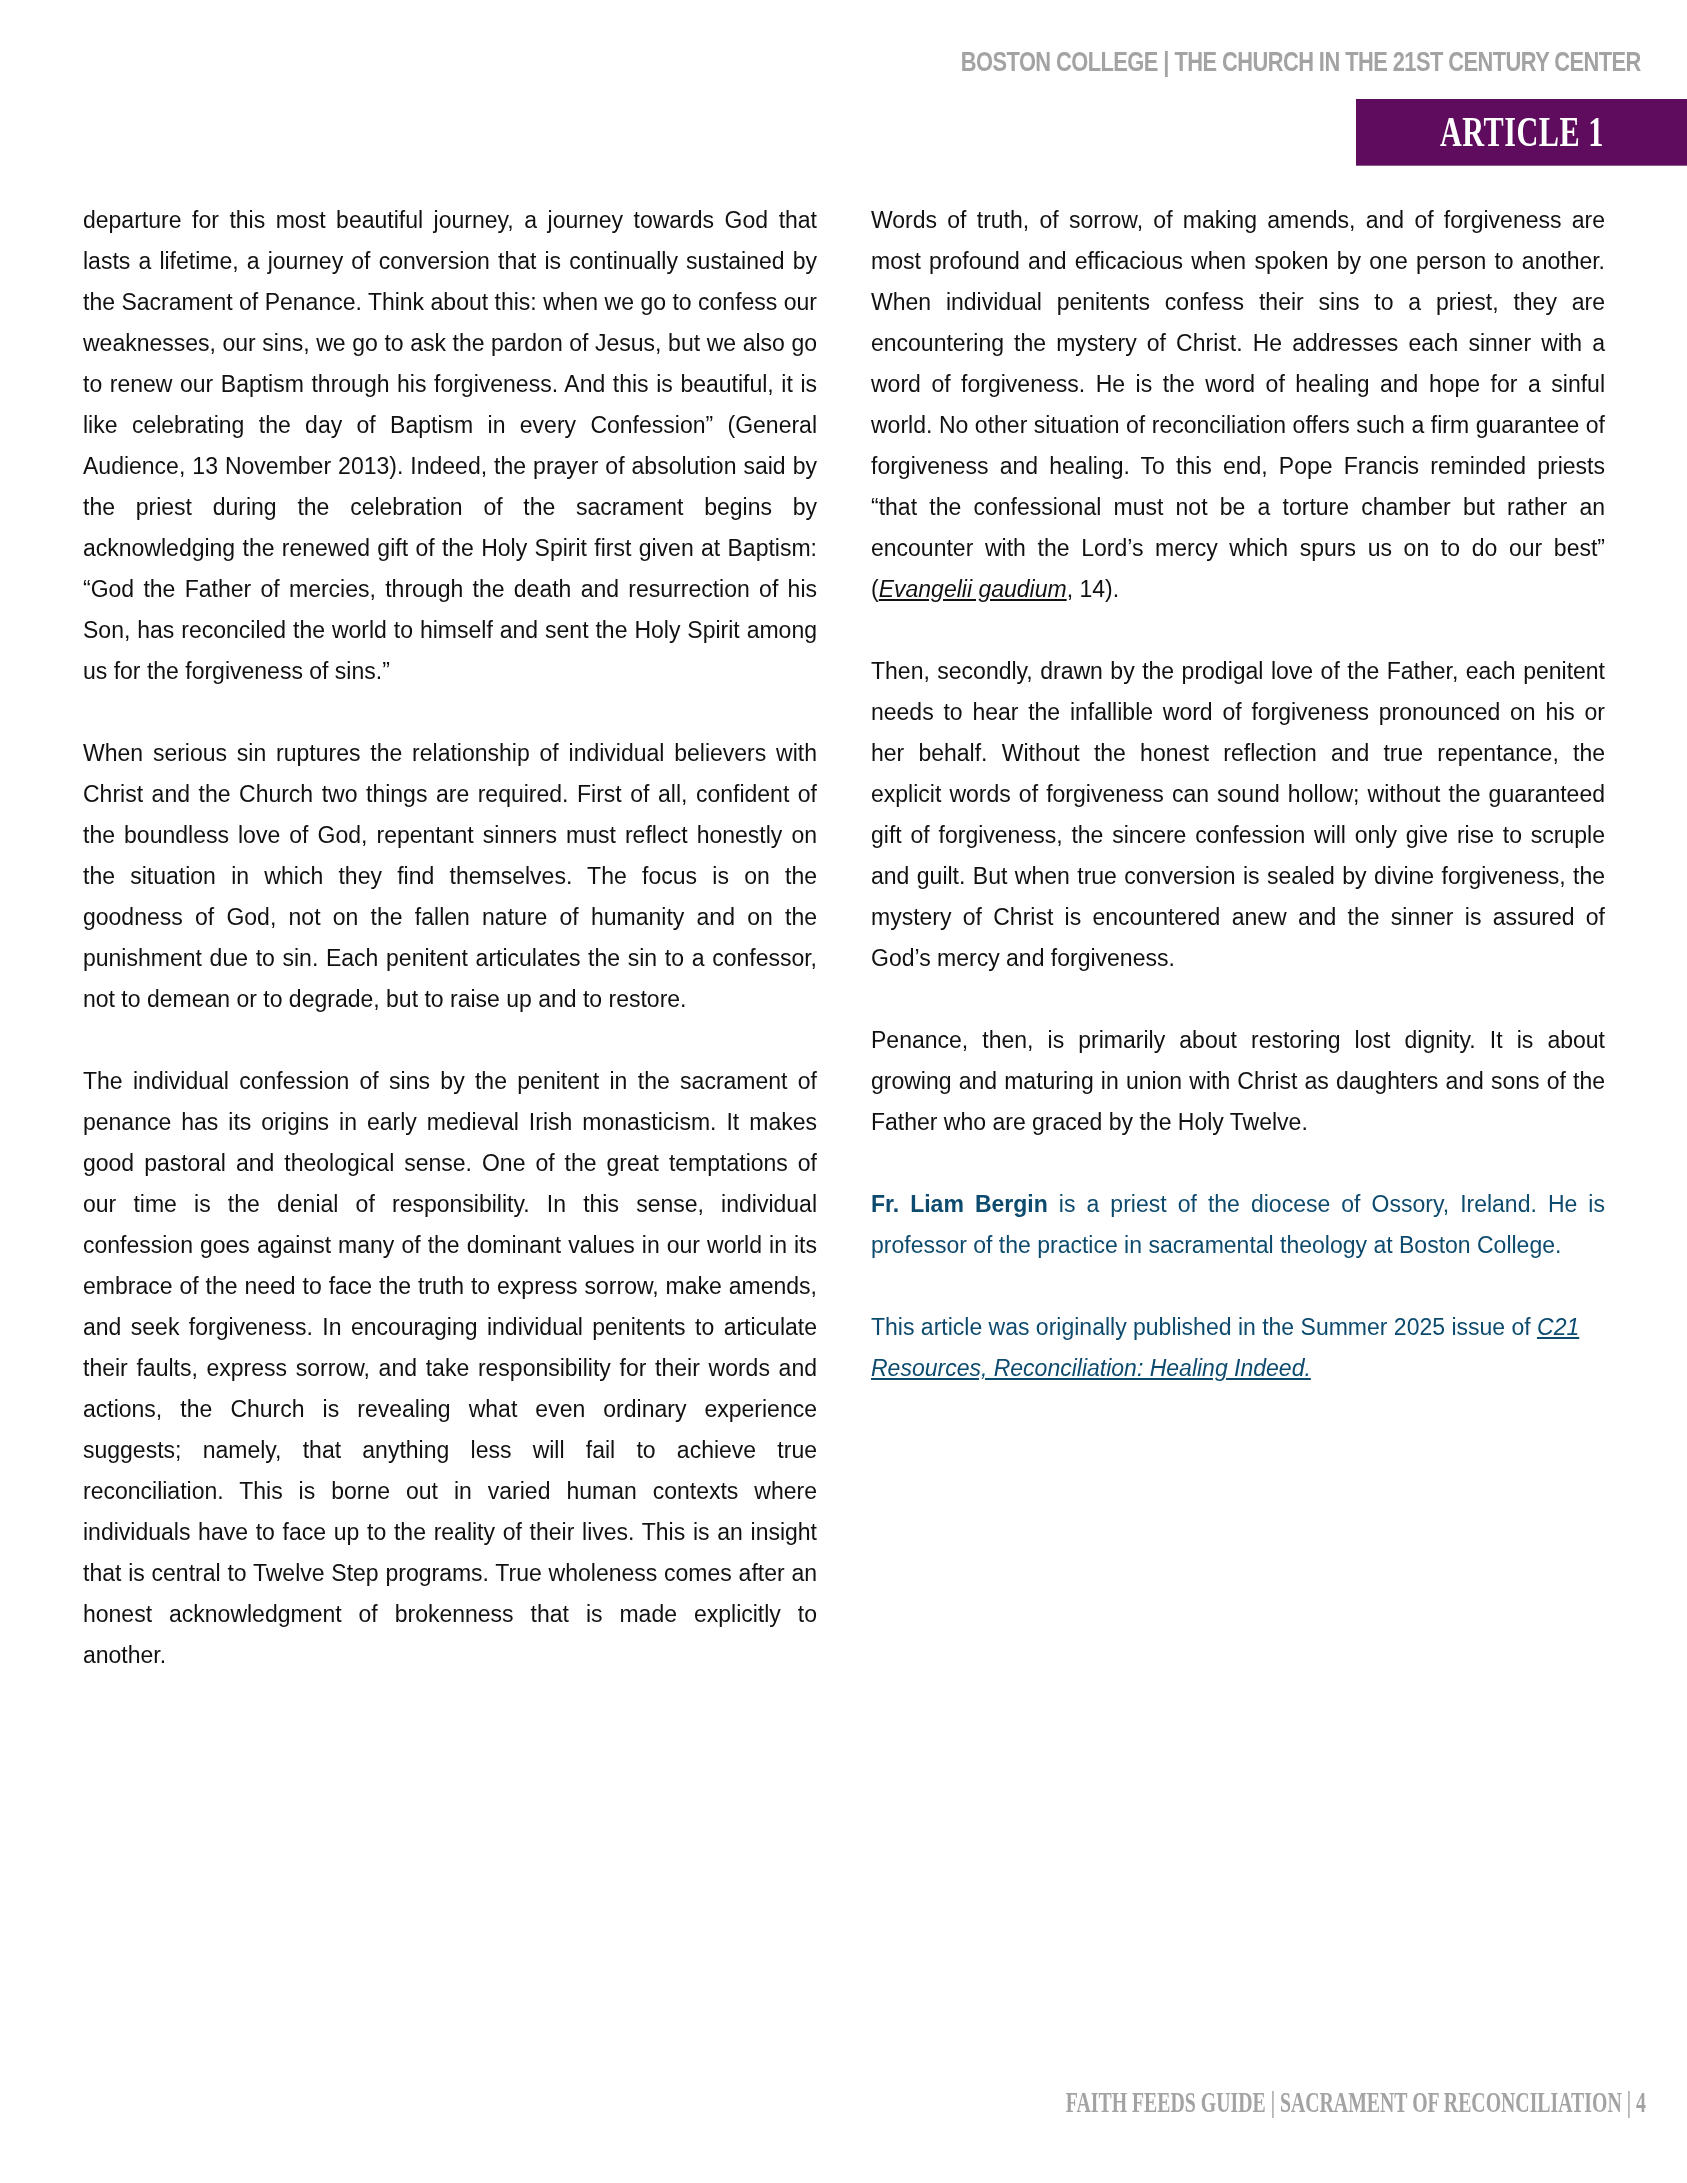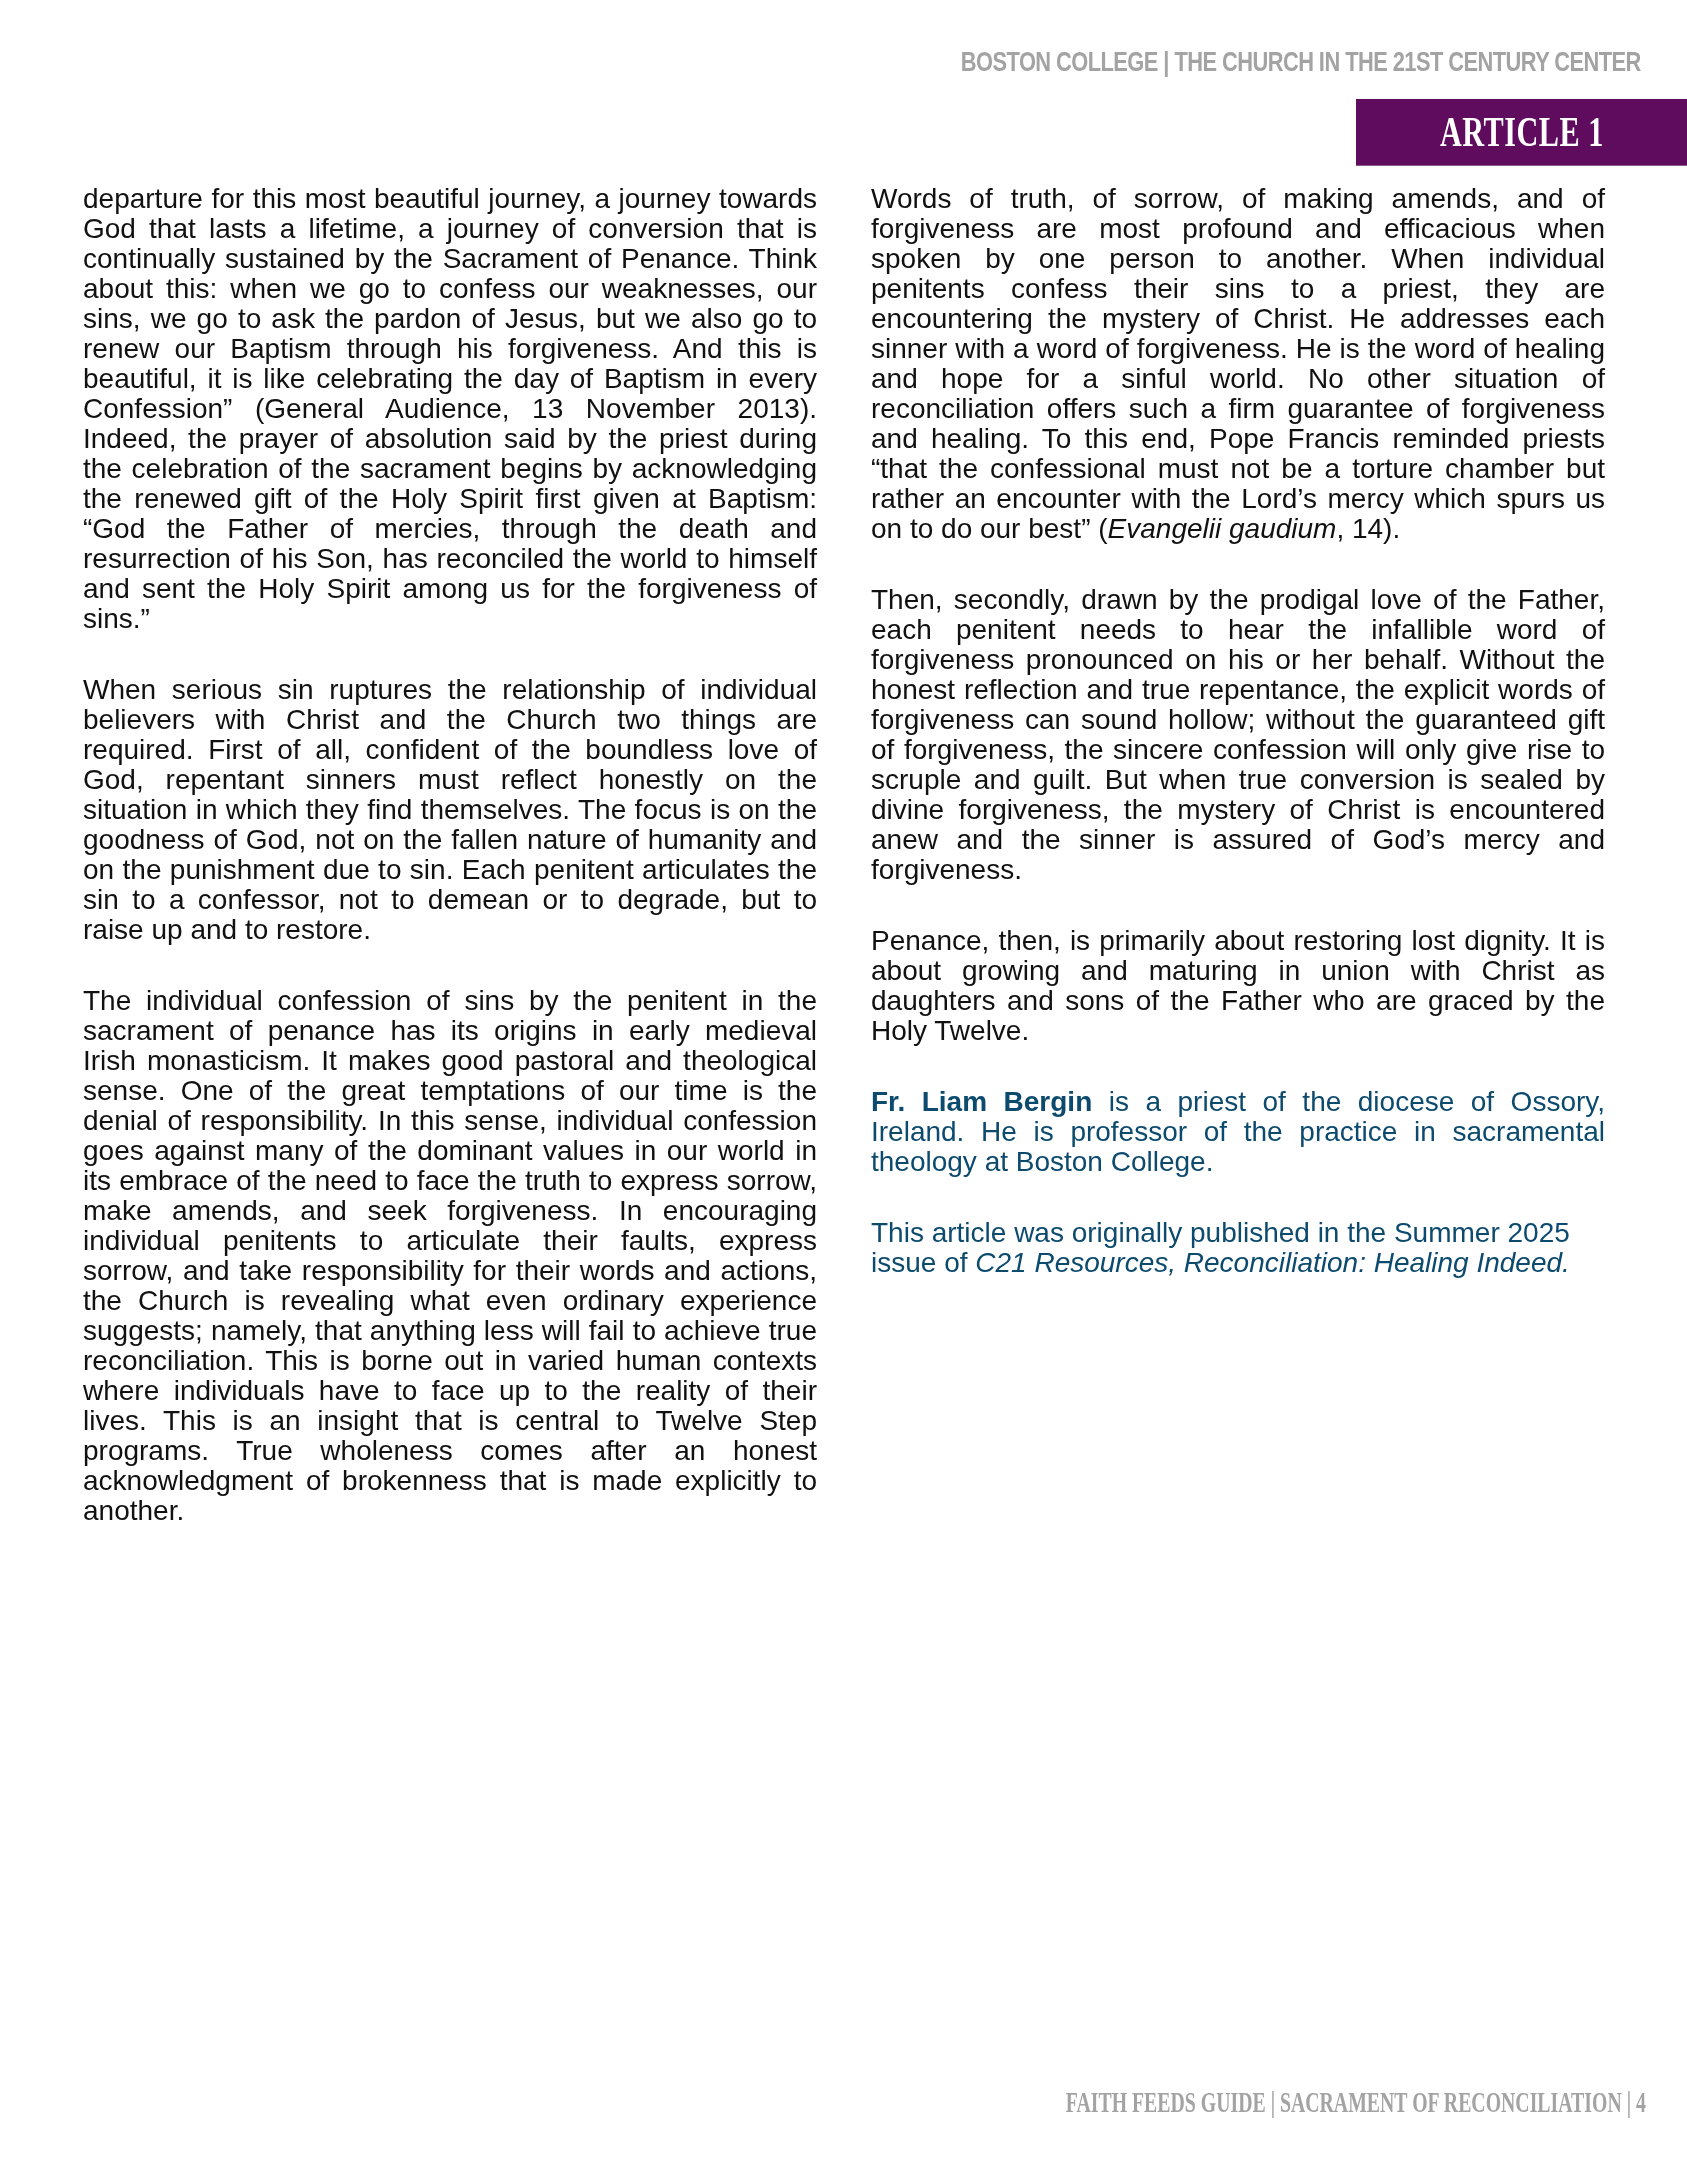--- a/index.html
+++ b/index.html
@@ -5,28 +5,28 @@
   html, body { margin: 0; padding: 0; background: #ffffff; }
   body { width: 1687px; height: 2183px; position: relative; overflow: hidden;
          font-family: "Liberation Sans", sans-serif; color: #111; }
   .running-header { position: absolute; right: 46px; top: 46px; font-family: "Liberation Sans Narrow","Liberation Sans", sans-serif;
          font-weight: bold; font-size: 28px; letter-spacing: -0.7px; color: #a3a3a3;
          transform: scaleX(0.78); transform-origin: right center; white-space: nowrap; }
   .article-tag { position: absolute; left: 1356px; top: 99px; width: 331px; height: 66px;
          background: #5f0c5f; border-bottom: 1.3px solid #8a5a8a; display: flex; align-items: center; justify-content: center; }
   .article-tag span { color: #fff; font-family: "Liberation Serif", serif; font-weight: bold;
          font-size: 42px; transform: scaleX(0.72); display: inline-block; letter-spacing: 0.7px; }
-  .col { position: absolute; top: 184px; width: 734px; font-size: 28px; line-height: 30px;
+  .col { position: absolute; top: 200px; width: 734px; font-size: 23px; line-height: 41px;
          text-align: justify; }
   .col-left { left: 83px; }
   .col-right { left: 871px; }
   .col p { margin: 0 0 41px 0; }
   .purple { color: #0c4a6e; }
   .bold { font-weight: bold; }
-  .ital { font-style: italic; }
+  .ital { font-style: italic; text-decoration: underline; }
   .footer { position: absolute; right: 41px; top: 2085px; font-family: "Liberation Serif", serif; font-weight: bold;
          font-size: 30px; color: #a3a3a3; transform: scaleX(0.66); transform-origin: right center; white-space: nowrap; }
 </style>
 </head>
 <body>
 
 <div class="running-header">BOSTON COLLEGE | THE CHURCH IN THE 21ST CENTURY CENTER</div>
 
 <div class="article-tag">
   <span>ARTICLE 1</span>

